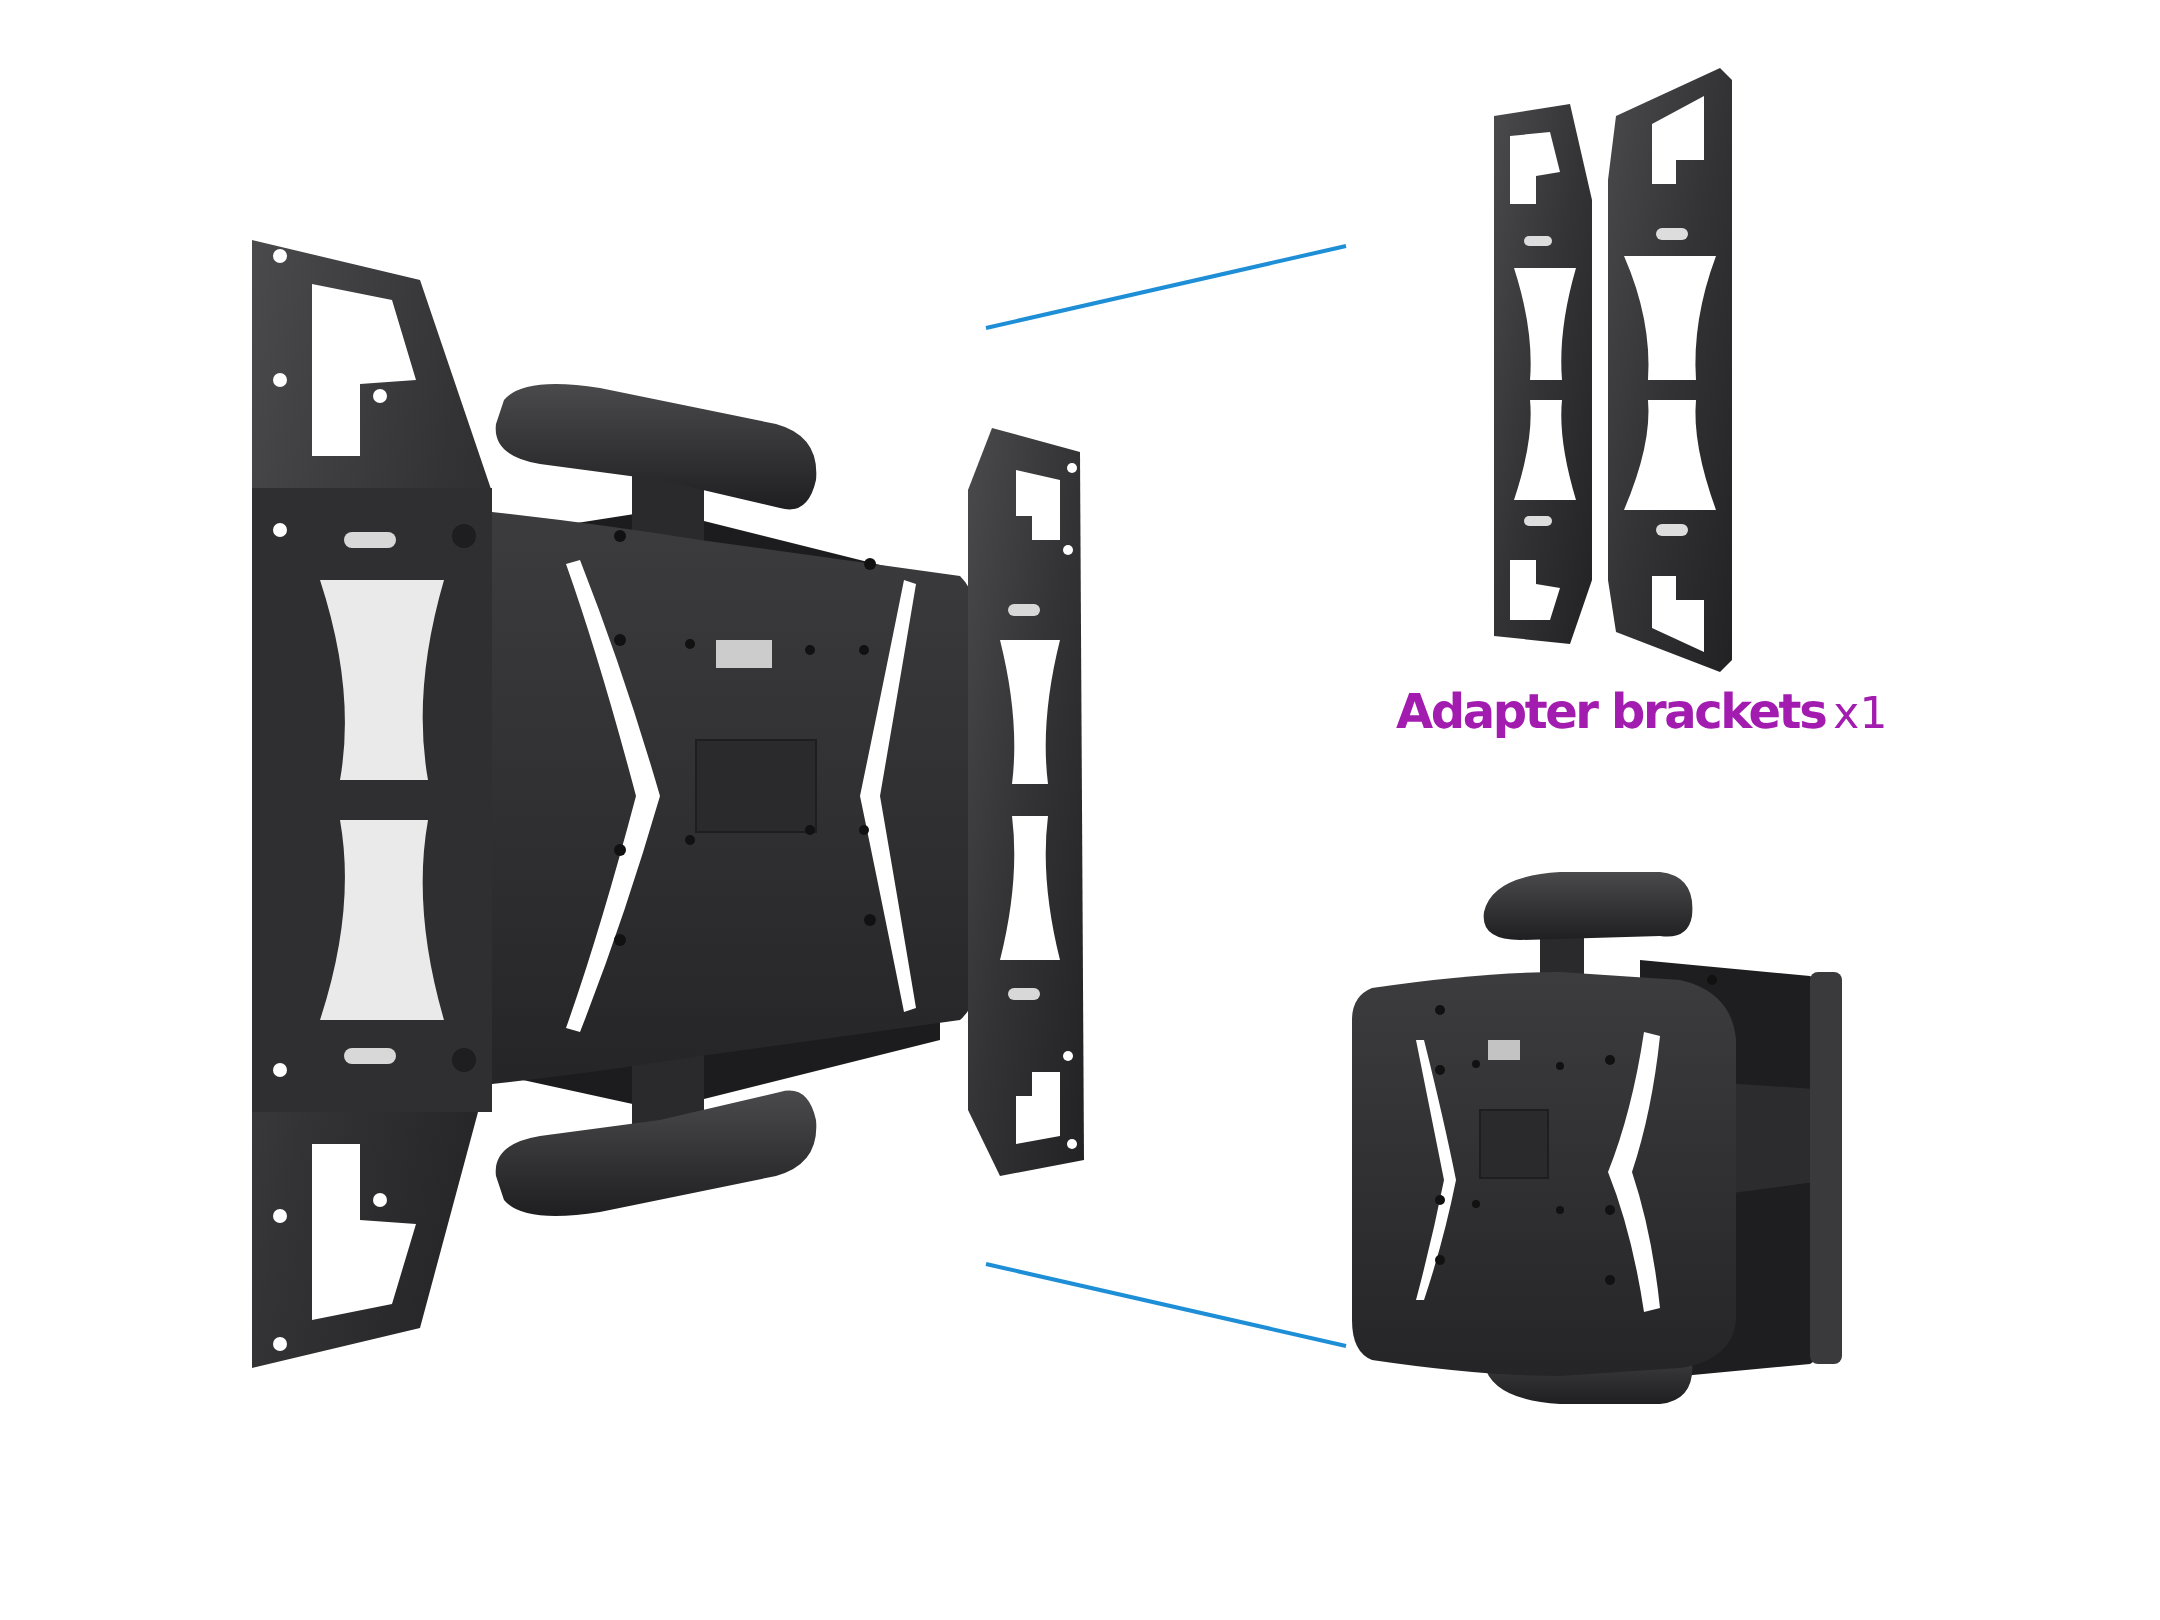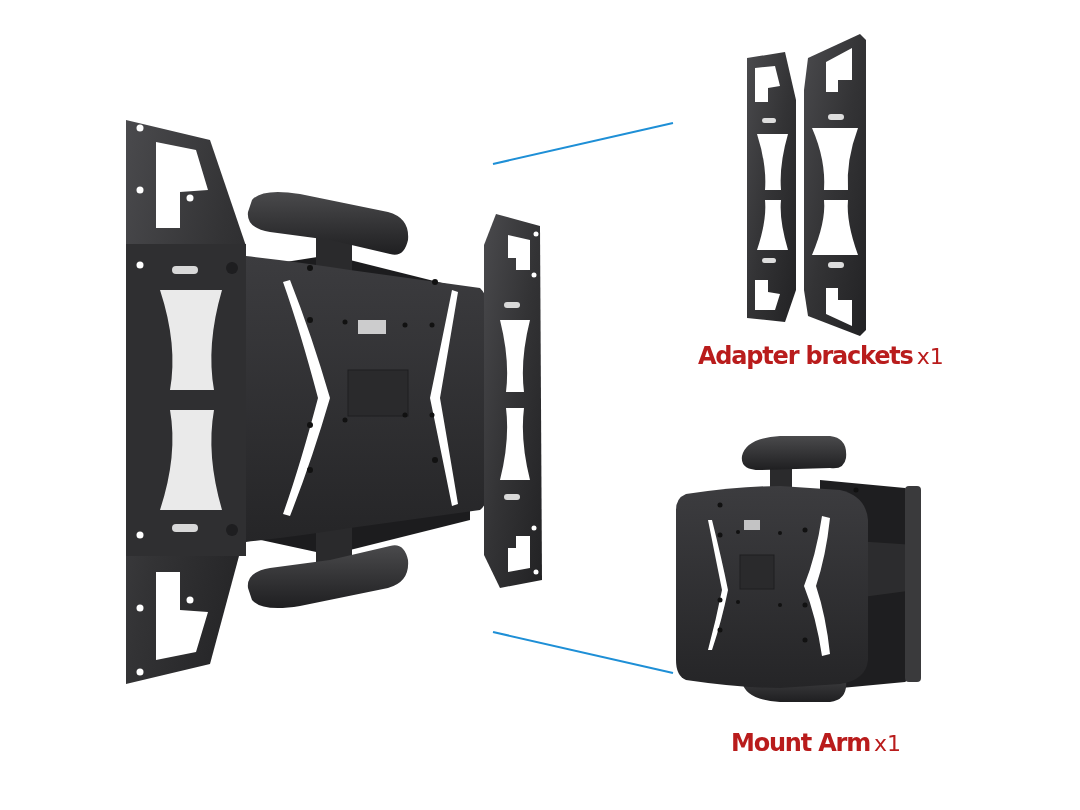--- a/index.html
+++ b/index.html
@@ -1,20 +1,20 @@
 <!DOCTYPE html>
 <html><head>
 <meta charset="utf-8">
 <style>
   html, body { margin: 0; padding: 0; background: #ffffff; }
   body { width: 1080px; height: 810px; position: relative; overflow: hidden; font-family: "DejaVu Sans", sans-serif; }
   .stage { position: absolute; left: 0; top: 0; width: 1080px; height: 810px; }
   svg.art { position: absolute; left: 0; top: 0; }
   .label {
-    position: absolute; white-space: nowrap; color: #b91c1c;
+    position: absolute; white-space: nowrap; color: #a21caf;
     font-family: "DejaVu Sans", sans-serif; font-weight: bold;
     letter-spacing: -1.2px; font-size: 24px; line-height: 1;
   }
   .label .qty { font-weight: normal; letter-spacing: 0; font-size: 22px; margin-left: 4px; }
   #label-adapter { left: 698px; top: 344px; }
   #label-arm { left: 731px; top: 731px; }
 </style>
 </head>
 <body>
 
@@ -162,17 +162,14 @@
       <circle cx="805" cy="605" r="2.5" fill="#111"></circle>
       <circle cx="720" cy="630" r="2.5" fill="#111"></circle>
       <circle cx="805" cy="640" r="2.5" fill="#111"></circle>
     </g>
   </svg>
 
   <div class="label" id="label-adapter">
     <span>Adapter brackets</span><span class="qty">x1</span>
   </div>
 
-  <div class="label" id="label-arm">
-    <span>Mount Arm</span><span class="qty">x1</span>
-  </div>
 
 </div>
 
 </body></html>

